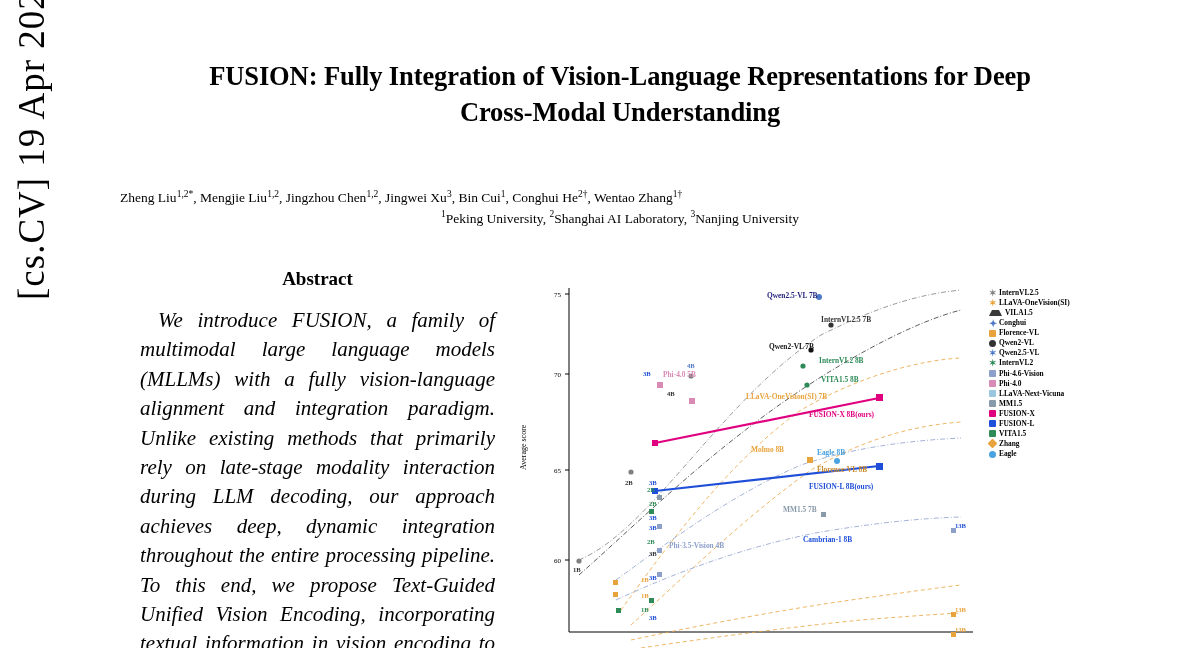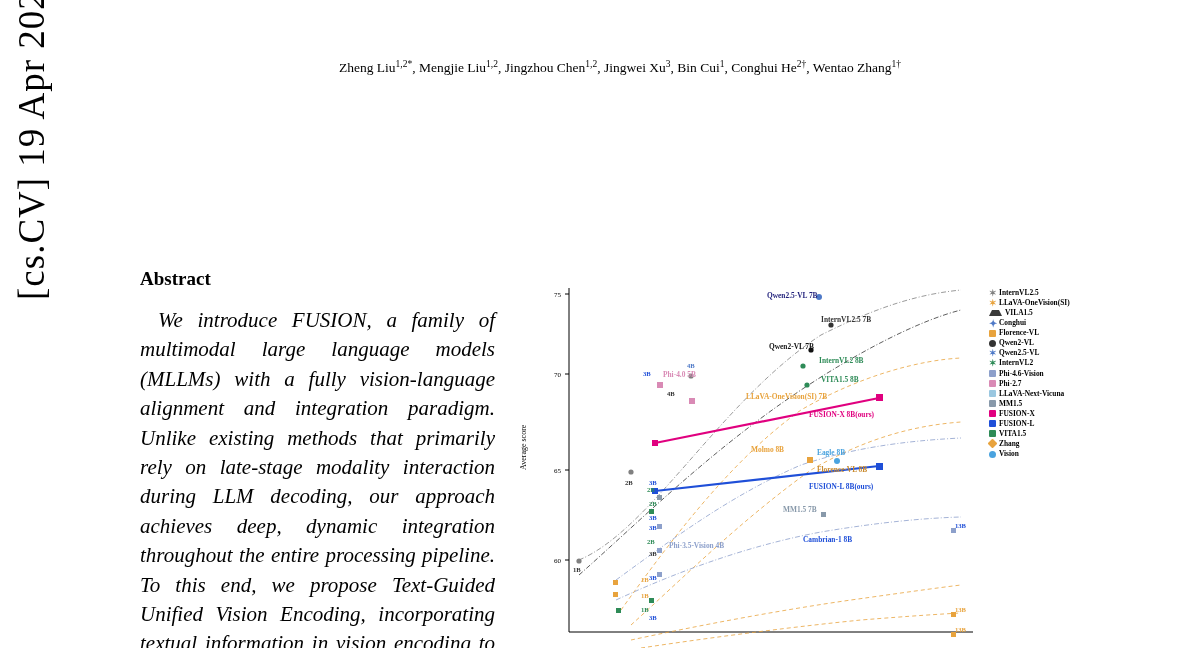--- a/index.html
+++ b/index.html
@@ -43,21 +43,20 @@
     width: 900px;
     text-align: center;
     font-size: 26.5px;
     font-weight: bold;
     line-height: 1.36;
     letter-spacing: -0.1px;
   }
 
   .authors {
     margin-top: 56px;
-    text-align: center;
     font-size: 13.5px;
     line-height: 1.65;
   }
   .authors sup { font-size: 9.5px; }
 
   .affil {
     text-align: center;
     font-size: 13.5px;
   }
   .affil sup { font-size: 9.5px; }
@@ -69,21 +68,21 @@
     width: 1000px;
     display: flex;
     gap: 26px;
   }
 
   .col-left {
     width: 355px;
     margin-left: 20px;
   }
   .abstract-head {
-    text-align: left;
+    text-align: center;
     font-size: 19px;
     font-weight: bold;
     margin-bottom: 16px;
   }
   .abstract-body {
     font-style: italic;
     font-size: 21px;
     line-height: 1.40;
     text-align: justify;
     text-justify: inter-word;
@@ -149,31 +148,37 @@
     font-family: "Liberation Serif", serif;
   }
 </style>
 </head>
 <body>
 
 <div class="arxiv-stamp">[cs.CV]  19 Apr 2025</div>
 
 <div class="page">
 
+  <div class="title">FUSION: Fully Integration of Vision-Language Representations for Deep Cross-Modal Understanding</div>
 
   <div class="authors">
     <span><span>Zheng Liu</span><sup>1,2*</sup></span>,
     <span><span>Mengjie Liu</span><sup>1,2</sup></span>,
     <span><span>Jingzhou Chen</span><sup>1,2</sup></span>,
     <span><span>Jingwei Xu</span><sup>3</sup></span>,
     <span><span>Bin Cui</span><sup>1</sup></span>,
     <span><span>Conghui He</span><sup>2†</sup></span>,
     <span><span>Wentao Zhang</span><sup>1†</sup></span>
   </div>
 
+  <div class="affil">
+    <sup>1</sup><span>Peking University</span>,
+    <sup>2</sup><span>Shanghai AI Laboratory</span>,
+    <sup>3</sup><span>Nanjing University</span>
+  </div>
 
   <div class="columns">
 
     <div class="col-left">
       <div class="abstract-head">Abstract</div>
       <div class="abstract-body">We introduce FUSION, a family of multimodal large language models (MLLMs) with a fully vision-language alignment and integration paradigm. Unlike existing methods that primarily rely on late-stage modality interaction during LLM decoding, our approach achieves deep, dynamic integration throughout the entire processing pipeline. To this end, we propose Text-Guided Unified Vision Encoding, incorporating textual information in vision encoding to achieve pixel-level integration. We further design Context-Aware Recursive Alignment Decoding that recursively aggregates visual features conditioned on textual context during decoding, enabling fine-grained, question-level semantic integration. To guide feature mapping and mitigate modality discrepancies, we develop Dual-Supervised Se-</div>
     </div>
 
     <div class="col-right">
       <div class="chart-wrap">
@@ -319,21 +324,21 @@
           <div class="lrow">
               <span class="mk star" style="color:#2e8b57">✶</span>
               <span>InternVL2</span>
             </div>
           <div class="lrow">
               <span class="mk square" style="background:#8da0cb"></span>
               <span>Phi-4.6-Vision</span>
             </div>
           <div class="lrow">
               <span class="mk square" style="background:#d98ab5"></span>
-              <span>Phi-2.7</span>
+              <span>Phi-4.0</span>
             </div>
           <div class="lrow">
               <span class="mk square" style="background:#9ac7e0"></span>
               <span>LLaVA-Next-Vicuna</span>
             </div>
           <div class="lrow">
               <span class="mk square" style="background:#8899aa"></span>
               <span>MM1.5</span>
             </div>
           <div class="lrow">
@@ -347,20 +352,20 @@
           <div class="lrow">
               <span class="mk square" style="background:#2e8b57"></span>
               <span>VITA1.5</span>
             </div>
           <div class="lrow">
               <span class="mk diam" style="background:#e8a33d"></span>
               <span>Zhang</span>
             </div>
           <div class="lrow">
               <span class="mk circle" style="background:#4aa3df"></span>
-              <span>Vision</span>
+              <span>Eagle</span>
             </div>
         </div>
       </div>
     </div>
 
   </div>
 </div>
 
 </body></html>

